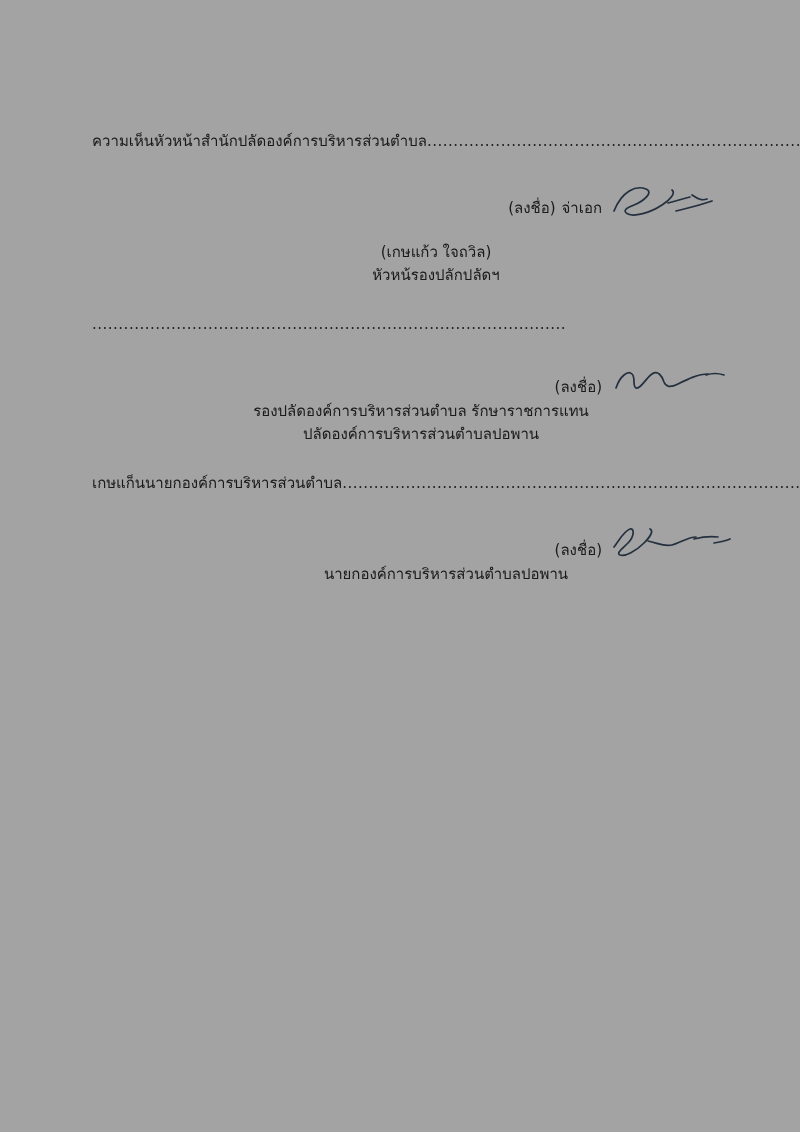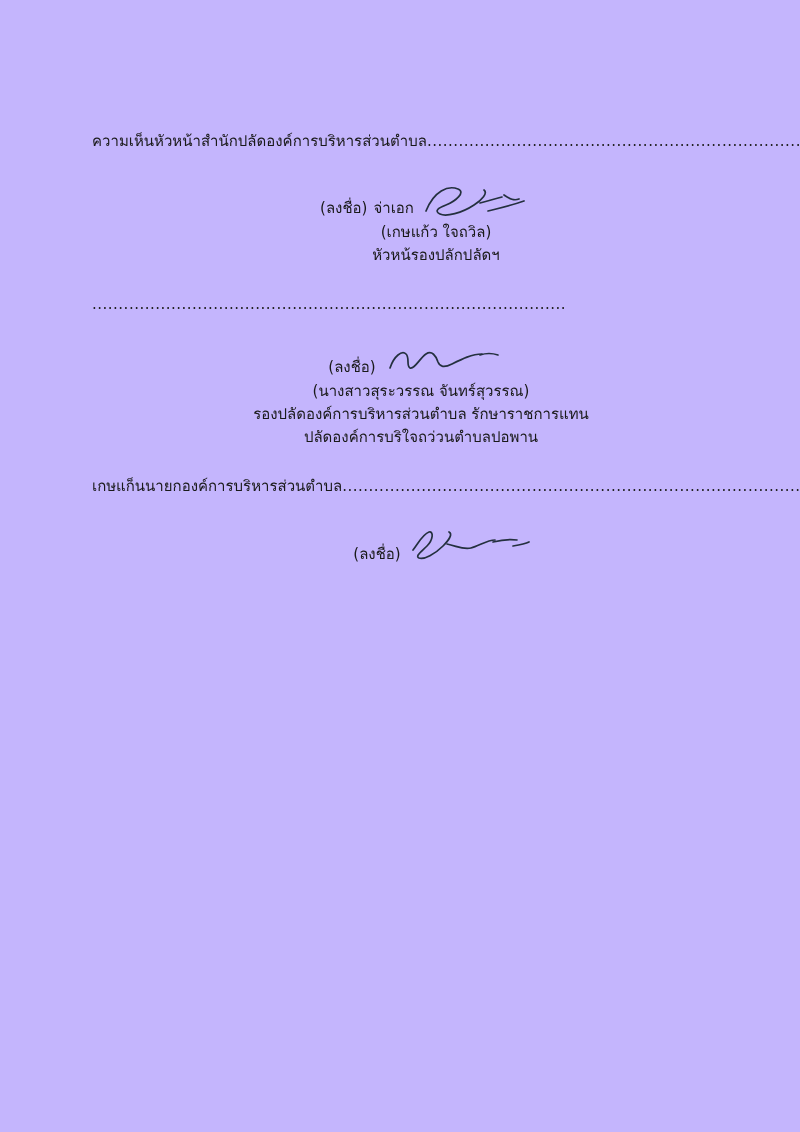--- a/index.html
+++ b/index.html
@@ -4,21 +4,21 @@
 <style>
   html, body {
     margin: 0;
     padding: 0;
     background: #ffffff;
   }
   .page {
     position: relative;
     width: 800px;
     height: 1132px;
-    background: #c4b5fd;
+    background: #a3a3a3;
     font-family: "DejaVu Sans", sans-serif;
     color: #1a1a1a;
     overflow: hidden;
   }
   .doc-body {
     position: absolute;
     left: 92px;
     top: 130px;
     width: 648px;
   }
@@ -45,21 +45,21 @@
   
   .sig-block {
     position: relative;
     text-align: center;
     font-size: 15px;
     line-height: 1.55;
   }
   .sig-row {
     display: flex;
     align-items: flex-end;
-    justify-content: center;
+    justify-content: flex-end;
     position: relative;
   }
   .sig-prefix {
     white-space: nowrap;
   }
   .sig-rank {
     white-space: nowrap;
     margin-left: 6px;
   }
   .sig-scribble {
@@ -76,21 +76,21 @@
   }
   .sig-name {
     white-space: nowrap;
   }
   .sig-title {
     white-space: nowrap;
   }
 
   .blk1 { margin-top: 34px; }
   .blk1 .sig-row { padding-left: 40px; }
-  .blk1 .sig-name { padding-left: 40px; }
+  .blk1 .sig-name { padding-left: 40px; margin-top: 20px; }
   .blk1 .sig-title { padding-left: 40px; }
 
   .gap-a { height: 26px; }
 
   .blk2 { margin-top: 30px; }
   .blk2 .sig-row { padding-left: 10px; }
   .blk2 .sig-name,
   .blk2 .sig-title { padding-left: 10px; }
 
   .gap-b { height: 26px; }
@@ -141,23 +141,22 @@
         <span class="sig-prefix">(ลงชื่อ)</span>
         <span class="sig-scribble">
           <svg width="130" height="44" viewBox="0 0 130 44">
             <g fill="none" stroke="#24303f" stroke-width="1.7" stroke-linecap="round" stroke-linejoin="round">
               <path d="M10 28 C 14 16, 22 10, 26 14 C 30 18, 26 26, 30 28 C 34 30, 40 18, 46 14 C 52 10, 56 16, 58 22 C 60 27, 64 28, 72 24 C 82 19, 92 14, 102 14"></path>
               <path d="M100 15 C 106 13, 112 13, 118 15"></path>
             </g>
           </svg>
         </span>
       </div>
-      <div class="sig-name">(นางสาวสุระวรรณ  จันทร์สุวรรณ)</div>
       <div class="sig-title">รองปลัดองค์การบริหารส่วนตำบล รักษาราชการแทน</div>
-      <div class="sig-title">ปลัดองค์การบริใจถว่วนตำบลปอพาน</div>
+      <div class="sig-title">ปลัดองค์การบริหารส่วนตำบลปอพาน</div>
     </div>
 
     <div class="gap-b"></div>
 
     <div class="opinion-line">
       <span class="opinion-label">เกษแก็นนายกองค์การบริหารส่วนตำบล</span>
       <span class="dotfill">..........................................................................................</span>
     </div>
 
     <div class="sig-block blk3">
@@ -167,16 +166,17 @@
           <svg width="130" height="44" viewBox="0 0 130 44">
             <g fill="none" stroke="#24303f" stroke-width="1.7" stroke-linecap="round" stroke-linejoin="round">
               <path d="M8 24 C 14 16, 18 8, 24 6 C 29 5, 28 14, 22 20 C 16 26, 10 30, 14 32 C 19 34, 30 28, 38 20 C 44 14, 48 8, 44 6"></path>
               <path d="M42 18 C 52 20, 58 24, 66 22 C 74 20, 82 14, 90 14"></path>
               <path d="M88 16 C 96 14, 104 13, 112 14"></path>
               <path d="M108 20 C 114 19, 120 18, 124 16"></path>
             </g>
           </svg>
         </span>
       </div>
+      <div class="sig-title">นายกองค์การบริหารส่วนตำบลปอพาน</div>
     </div>
 
   </div>
 </div>
 
 </body></html>

